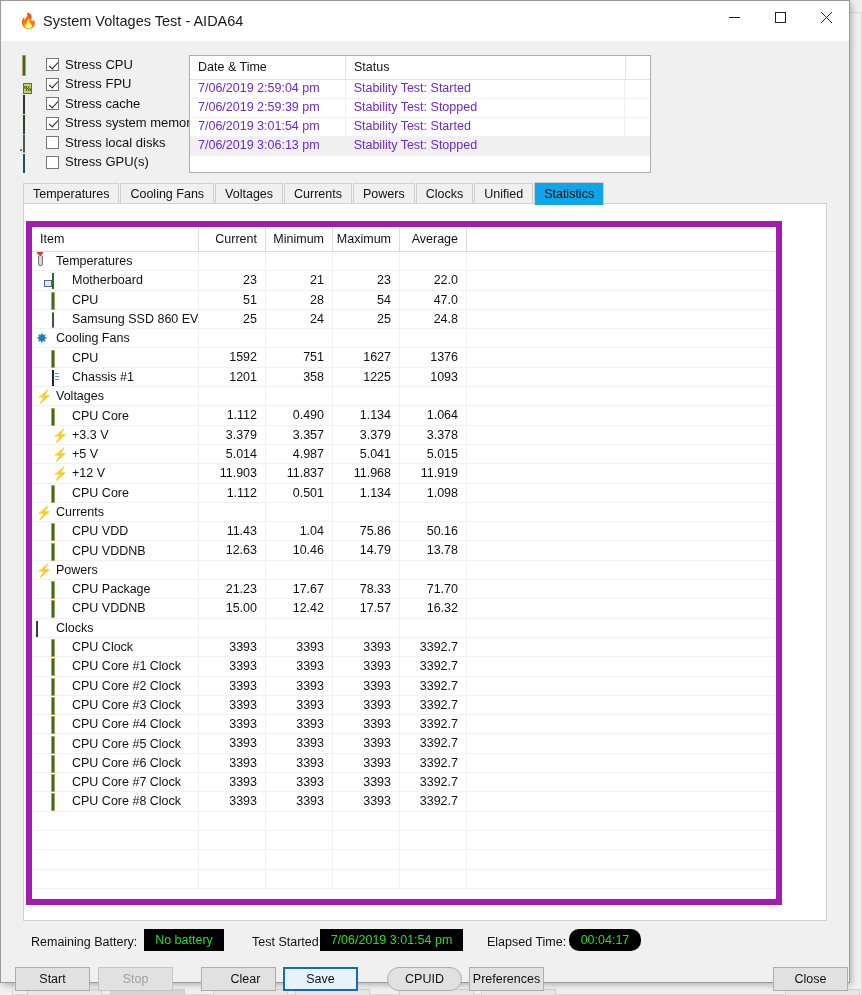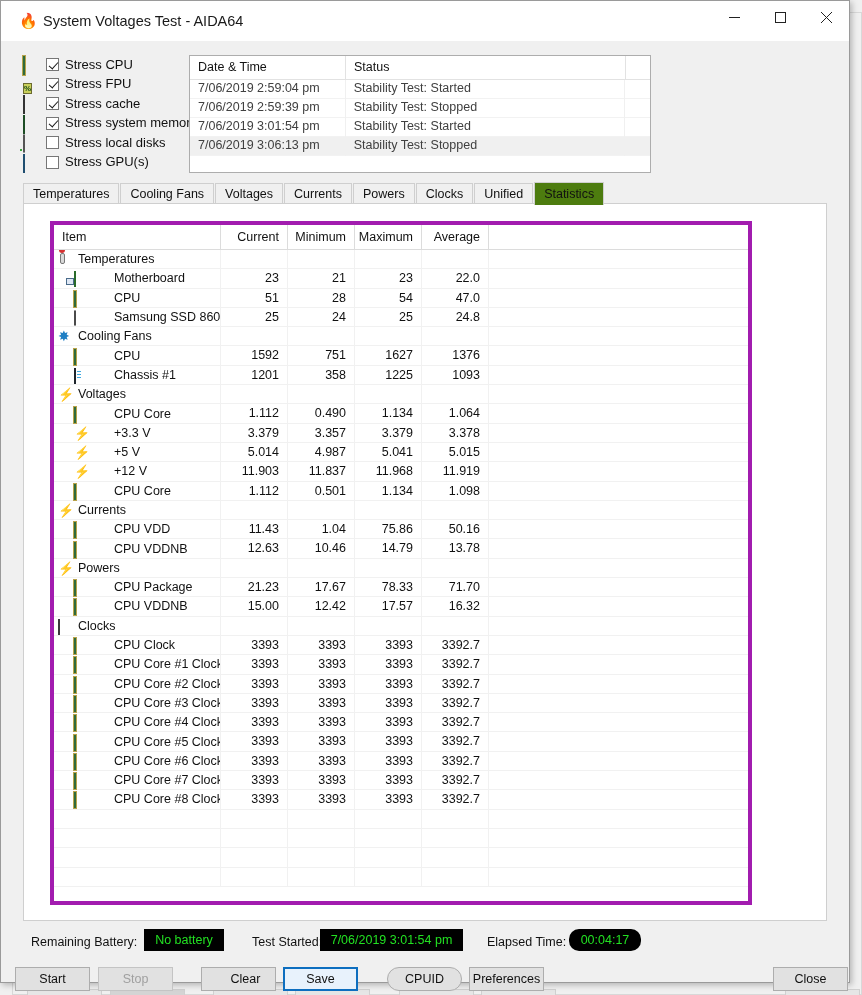--- a/index.html
+++ b/index.html
@@ -146,21 +146,21 @@
   .logcol-date { width: 156px; }
   .logcol-status { width: 280px; }
   .logcol-end { flex: 1; border-right: none !important; }
   .logrow {
     display: flex;
     height: 19px;
     border-bottom: 1px solid #f2f2f2;
   }
   .logrow.sel { background: #f0f0f0; align-items: center; }
   .logrow div {
-    font-size: 12.5px; color: #404040;
+    font-size: 12.5px; color: #6d28d9;
     padding: 1px 17px 0 8px;
     border-right: 1px solid #f0f0f0;
     height: 19px;
     white-space: nowrap;
     overflow: hidden;
   }
 
   
   #tabstrip {
     position: absolute;
@@ -176,42 +176,42 @@
     color: #111;
     background: #f0f0f0;
     border: 1px solid #cfcfcf;
     border-bottom: none;
     display: flex; align-items: center;
     margin-right: 1px;
     line-height: 14px;
     white-space: nowrap;
   }
   .tab.active {
-    background: #4d7c0f;
+    background: #0ea5e9;
     border-color: #cfcfcf;
     height: 23px;
     font-weight: normal;
     position: relative;
     z-index: 3;
     margin-bottom: -1px;
   }
 
   
   #tabbody {
     position: absolute;
     left: 22px; top: 162px;
     width: 804px; height: 718px;
     background: #ffffff;
     border: 1px solid #cfcfcf;
   }
   #stats-table {
     position: absolute;
-    left: 26px; top: 17px;
-    width: 702px; height: 684px;
-    border: 4px solid #a21caf;
+    left: 2px; top: 17px;
+    width: 756px; height: 684px;
+    border: 6px solid #a21caf;
     background: #fff;
     overflow: hidden;
   }
   #thead {
     display: flex;
     height: 25px;
     border-bottom: 1px solid #dcdcdc;
   }
   #thead div {
     font-size: 12.5px;
@@ -239,21 +239,21 @@
     white-space: nowrap;
     overflow: hidden;
   }
   .trow .c-item {
     display: flex; align-items: center;
     padding-top: 0;
     padding-left: 4px;
   }
   .trow .c-num { text-align: right; padding-right: 8px; padding-top: 2px; }
   .grp .c-item { padding-left: 4px; }
-  .leaf .c-item { padding-left: 20px; gap: 20px; }
+  .leaf .c-item { padding-left: 20px; }
   .rowicon {
     width: 15px; height: 13px;
     margin-right: 5px;
     flex: 0 0 15px;
     position: relative;
   }
   .rowlabel { line-height: 15px; }
 
   
   .ic-chip {

